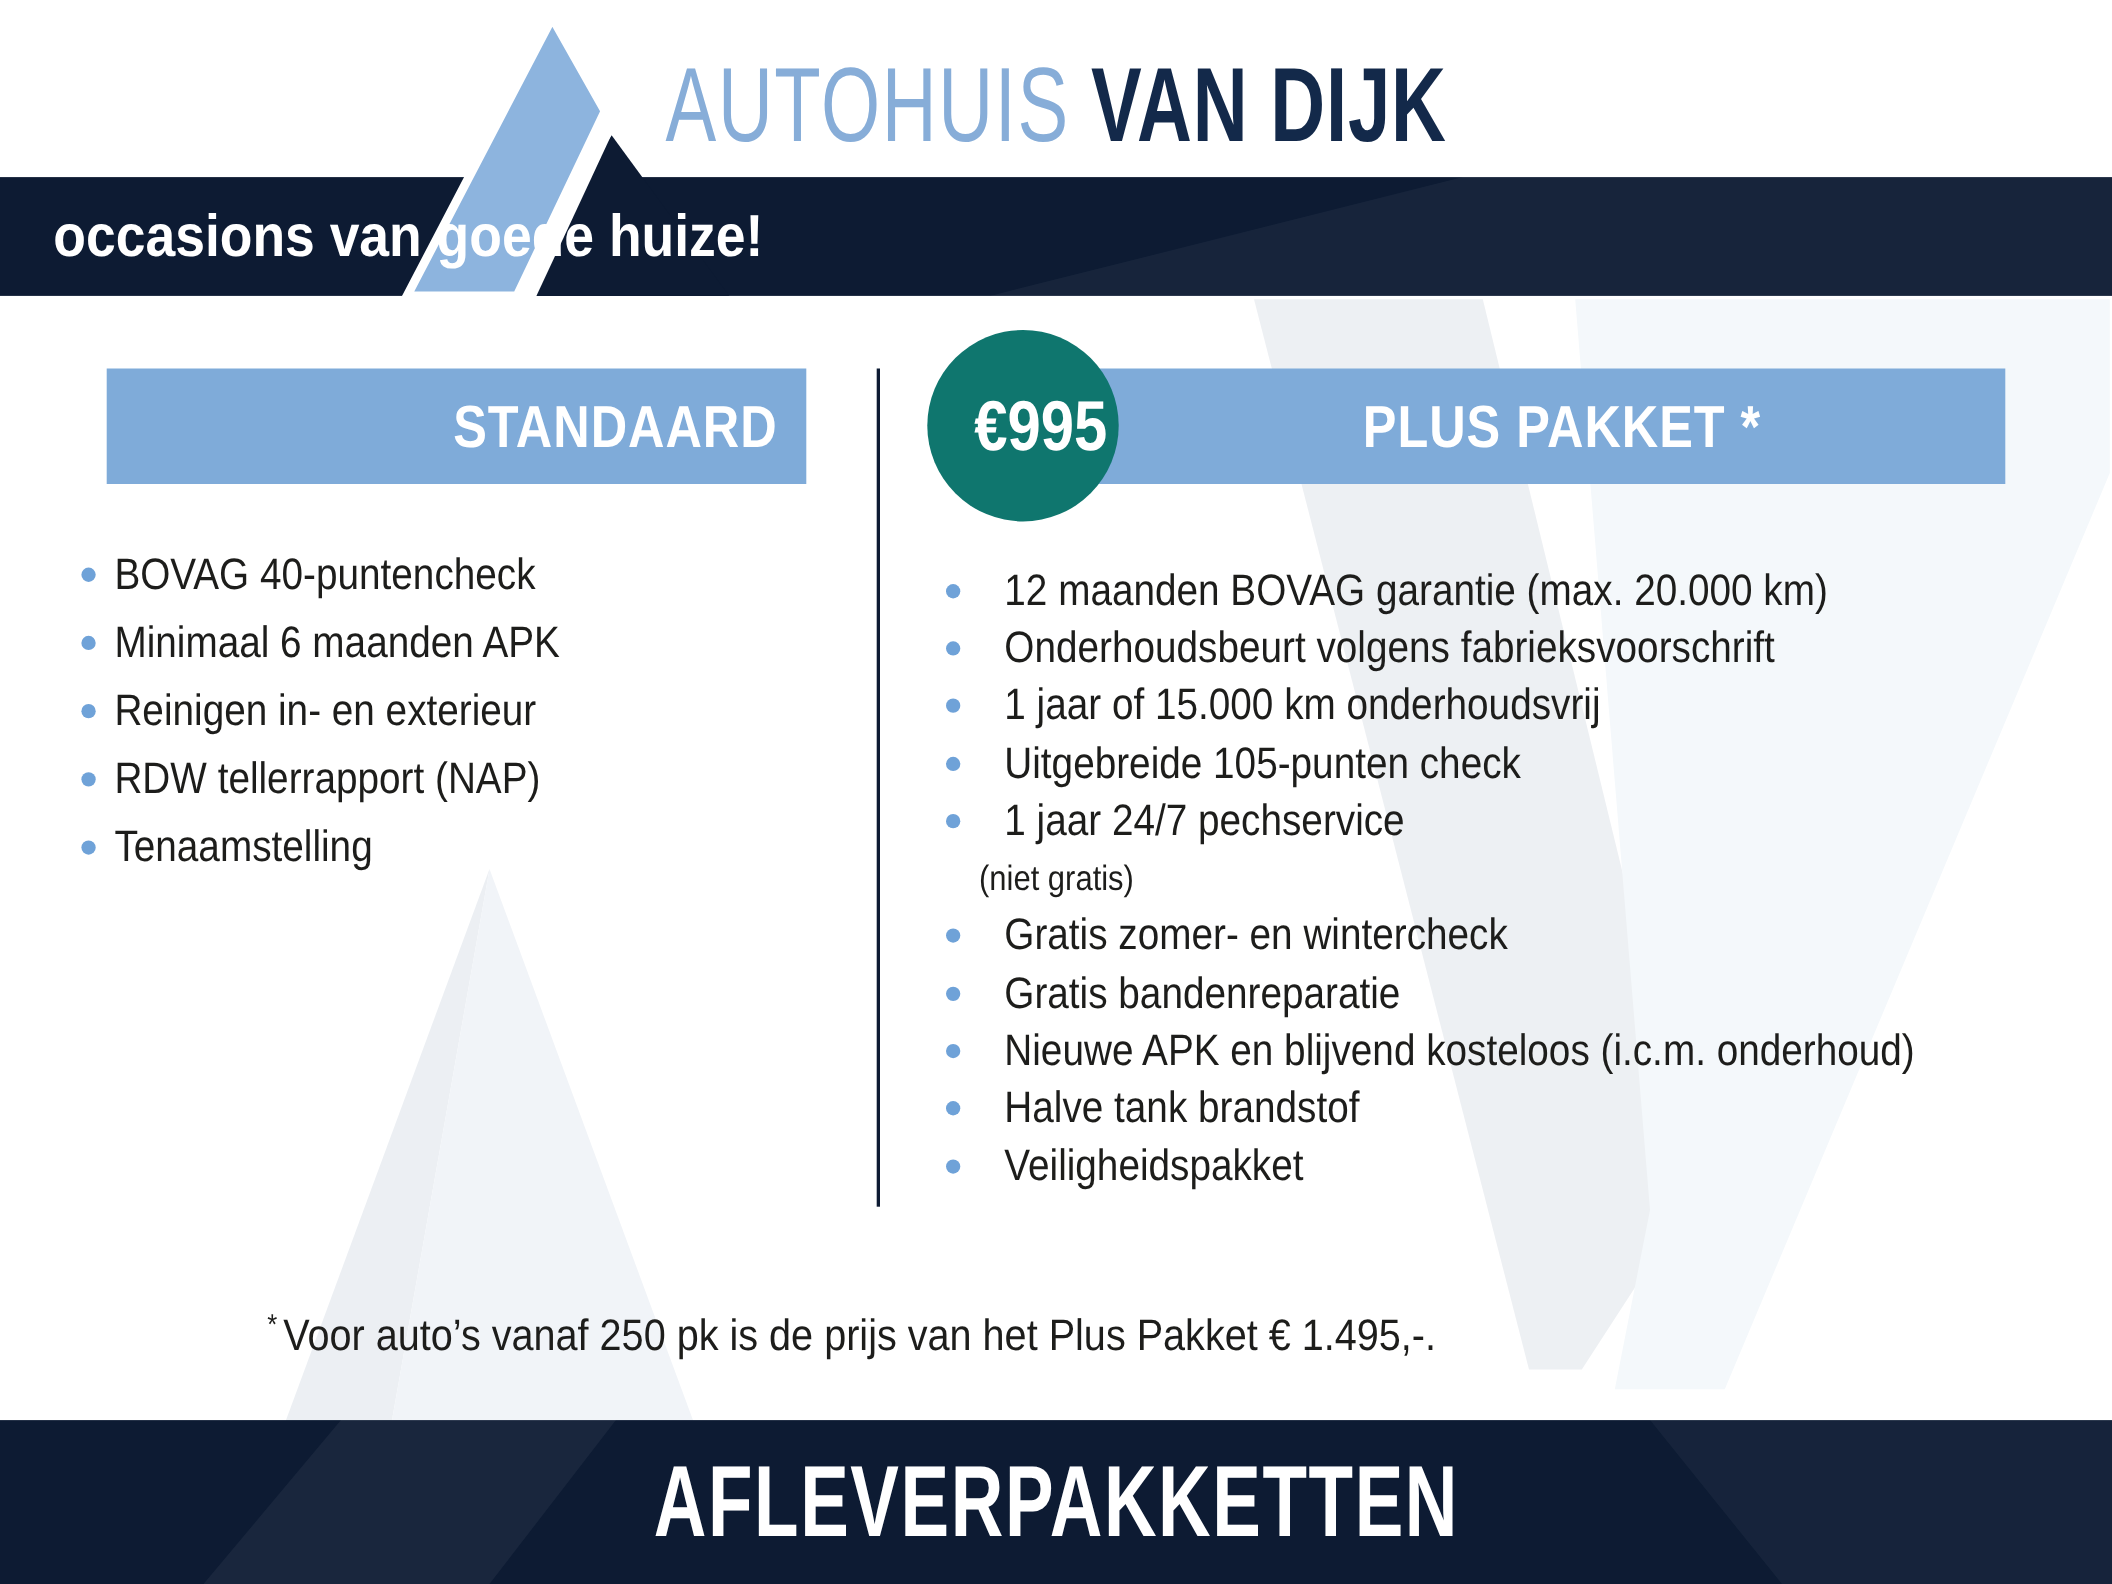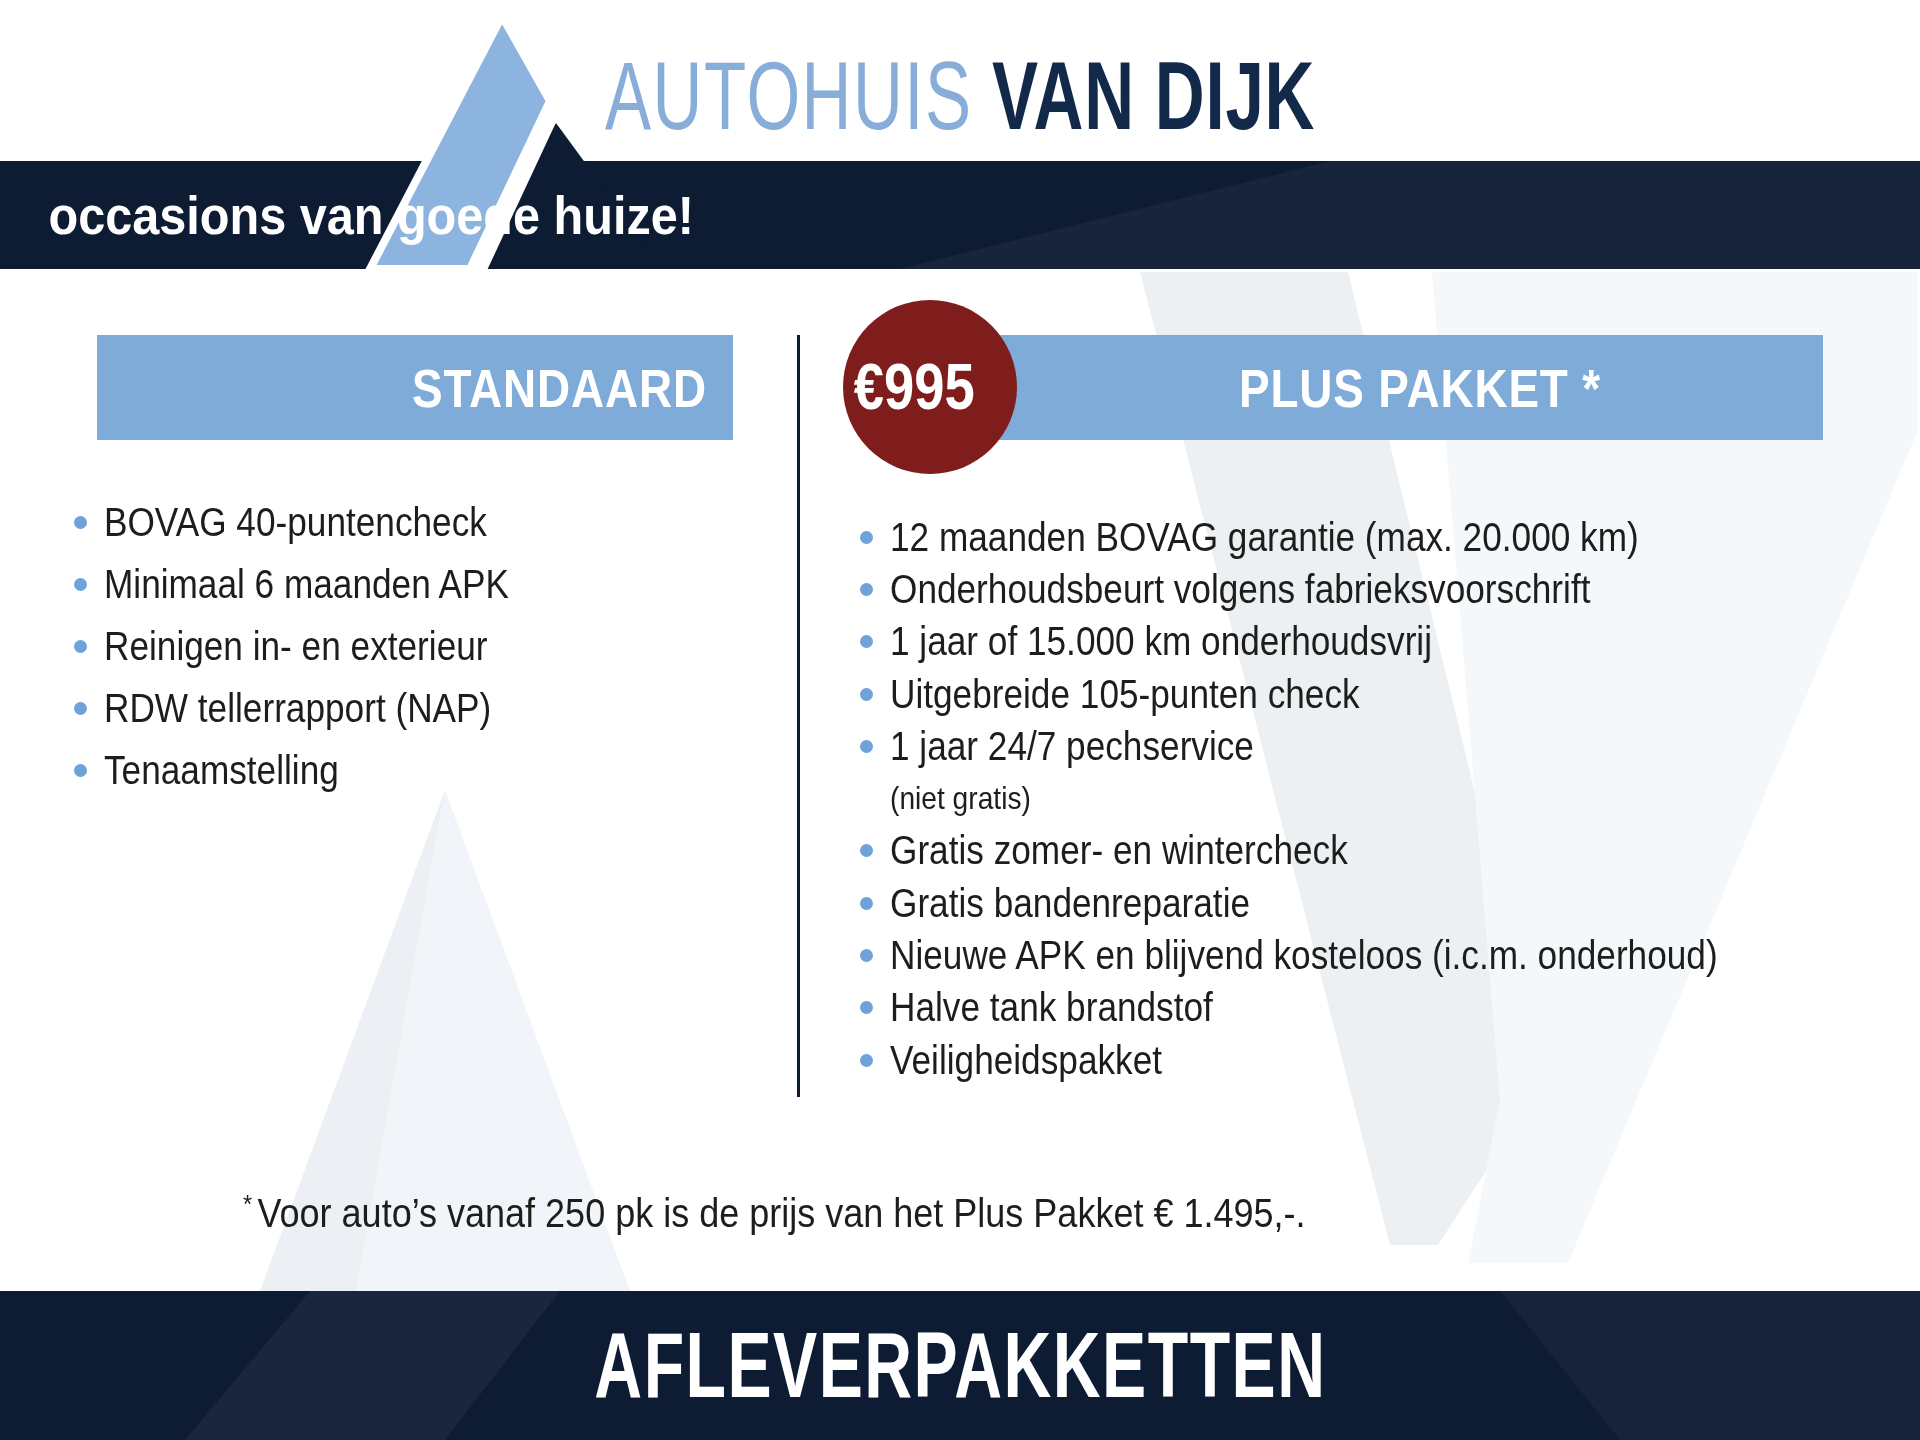--- a/index.html
+++ b/index.html
@@ -45,22 +45,22 @@
   .hdr-text{
     color:#ffffff;font-weight:bold;font-size:54px;white-space:nowrap;
     transform:scaleX(0.85);transform-origin:center;letter-spacing:1px;
   }
   .hdrband.plus .hdr-text{
     position:absolute;left:77px;width:806px;text-align:center;
   }
 
   .price-circle{
     position:absolute;left:843px;top:300px;width:174px;height:174px;
-    background:#7f1d1d;border-radius:50%;
-    display:flex;align-items:center;justify-content:flex-start;
+    background:#0f766e;border-radius:50%;
+    display:flex;align-items:center;justify-content:flex-end;
   }
   .price-text{
     color:#ffffff;font-weight:bold;font-size:64px;white-space:nowrap;
     transform:scaleX(0.85);transform-origin:center;
   }
 
   .divider{position:absolute;left:797px;top:335px;width:3px;height:762px;background:#0d1b33;}
 
   
   ul.pkg{list-style:none;margin:0;padding:0;position:absolute;}
@@ -69,21 +69,21 @@
     width:13px;height:13px;border-radius:50%;background:#6fa2d8;
     flex:0 0 13px;margin-right:17px;
   }
   .ctext{
     display:inline-block;transform:scaleX(0.88);transform-origin:left center;
     white-space:nowrap;color:#1d1d1b;font-size:40px;
   }
   ul.std-list{left:0;top:491px;}
   ul.std-list li{height:62px;padding-left:74px;}
   ul.plus-list{left:0;top:511px;}
-  ul.plus-list li{height:52.3px;padding-left:860px;}
+  ul.plus-list li{height:52.3px;padding-left:860px;gap:23px;}
   ul.plus-list li.sub{padding-left:890px;}
   ul.plus-list li.sub .ctext{font-size:32px;}
 
   
   .footnote-wrap{
     position:absolute;left:0;top:1186px;width:1548px;height:54px;
     display:flex;align-items:center;justify-content:center;
   }
   .footnote{
     color:#1d1d1b;font-size:40px;white-space:nowrap;

